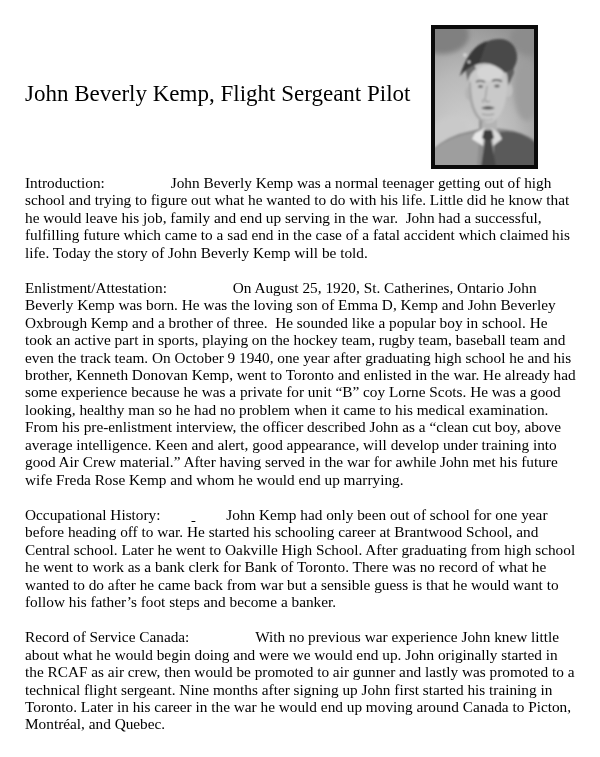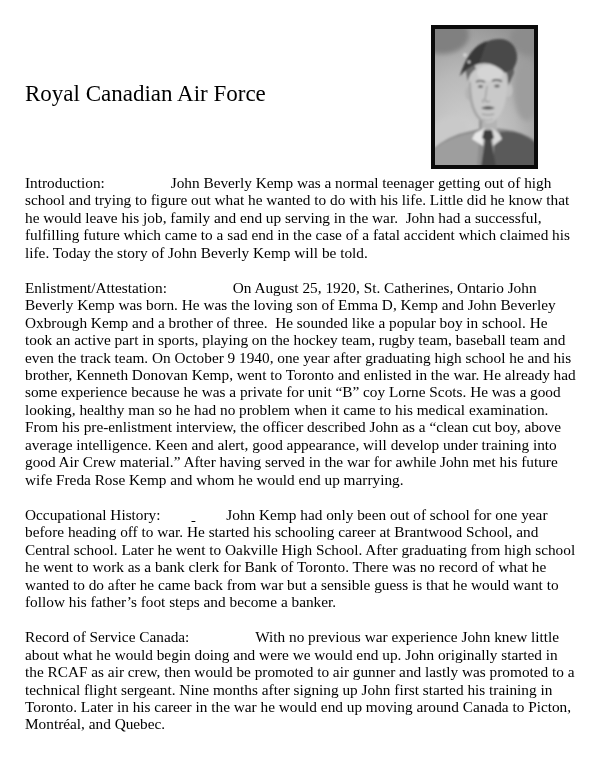--- a/index.html
+++ b/index.html
@@ -81,21 +81,21 @@
         <path d="M52,57 L50,71 Q52,74 55,72" stroke="#9f9f9f" stroke-width="1.4" fill="none"></path>
         <path d="M48.5,70 Q46.5,72 48.5,74" stroke="#8f8f8f" stroke-width="1" fill="none"></path>
         <path d="M46,79 Q53,75.5 60,79 Q53,82 46,79 Z" fill="#4d4d4d"></path>
         <path d="M47,85 Q53,87 59,85" stroke="#8a8a8a" stroke-width="1.2" fill="none"></path>
         <path d="M48,90 Q53,93 58,90" stroke="#ababab" stroke-width="1" fill="none"></path>
       </g>
     </svg>
   </div>
 
   <div class="title-block">
-    <div>Royal Canadian Air Force</div>
+    <div>John Beverly Kemp, Flight Sergeant Pilot</div>
   </div>
 
   <div class="content">
     <p>
       <b class="ph">Introduction:</b><span class="sep"> </span><span class="pt">John Beverly Kemp was a normal teenager getting out of high school and trying to figure out what he wanted to do with his life. Little did he know that he would leave his job, family and end up serving in the war.  John had a successful, fulfilling future which came to a sad end in the case of a fatal accident which claimed his life. Today the story of John Beverly Kemp will be told.</span>
     </p>
     <p>
       <b class="ph">Enlistment/Attestation:</b><span class="sep"> </span><span class="pt">On August 25, 1920, St. Catherines, Ontario John Beverly Kemp was born. He was the loving son of Emma D, Kemp and John Beverley Oxbrough Kemp and a brother of three.  He sounded like a popular boy in school. He took an active part in sports, playing on the hockey team, rugby team, baseball team and even the track team. On October 9 1940, one year after graduating high school he and his brother, Kenneth Donovan Kemp, went to Toronto and enlisted in the war. He already had some experience because he was a private for unit “B” coy Lorne Scots. He was a good looking, healthy man so he had no problem when it came to his medical examination. From his pre-enlistment interview, the officer described John as a “clean cut boy, above average intelligence. Keen and alert, good appearance, will develop under training into good Air Crew material.” After having served in the war for awhile John met his future wife Freda Rose Kemp and whom he would end up marrying.</span>
     </p>
     <p>

